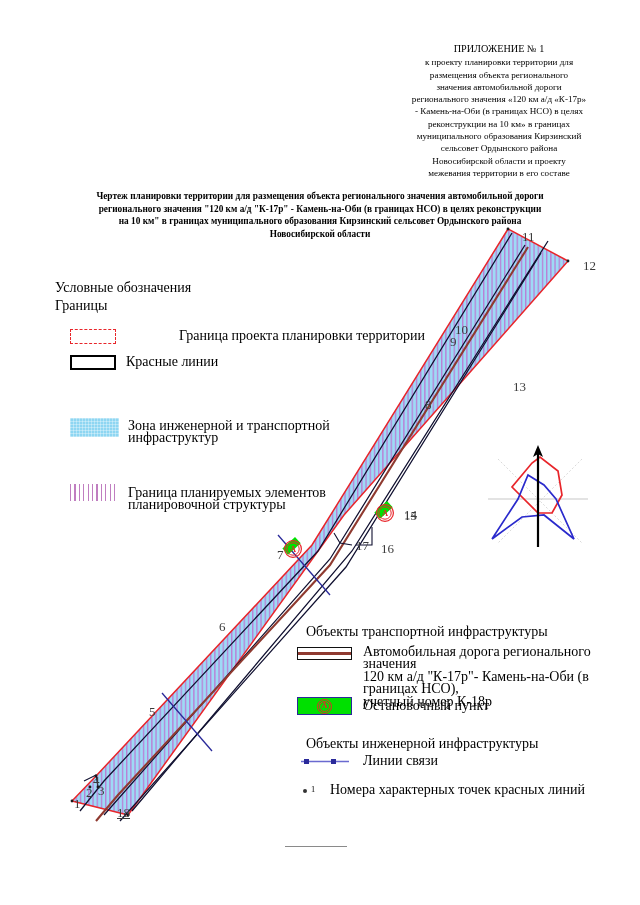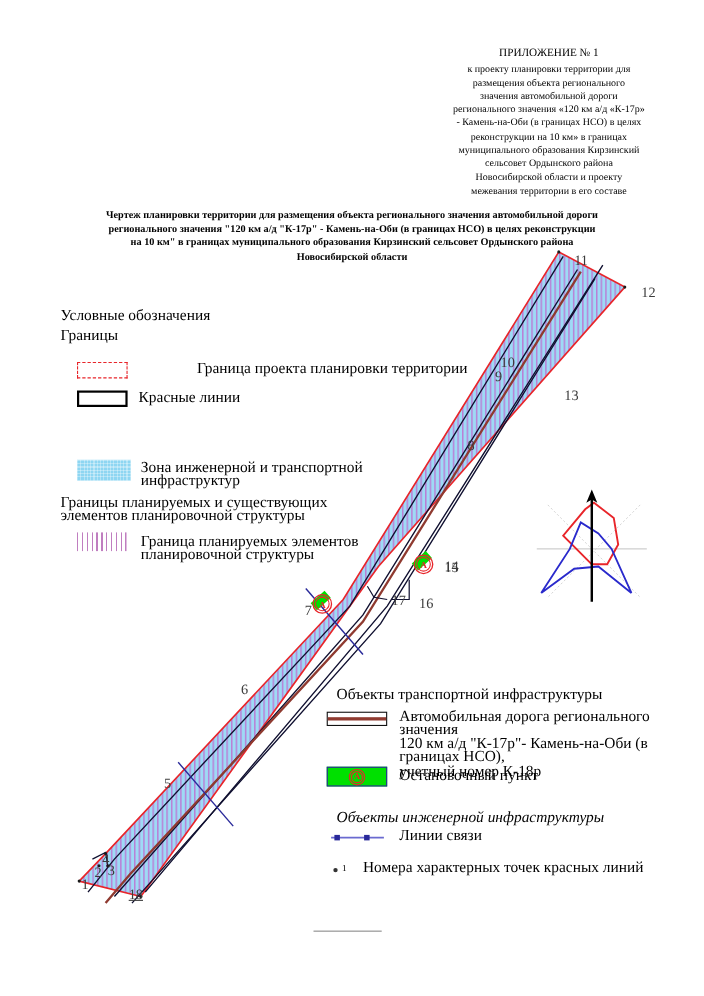--- a/index.html
+++ b/index.html
@@ -154,21 +154,21 @@
   .bus-badge .bus-letter {
     position: relative;
     font-size: 8px;
     font-weight: bold;
     color: #e8252a;
     font-family: "Liberation Serif", serif;
     line-height: 1;
   }
   #label-busstop { left: 363px; top: 700px; }
 
-  #legend-engineering-heading { left: 306px; top: 738px; font-style: italic; }
+  #legend-engineering-heading { left: 306px; top: 738px; }
 
   #swatch-commline {
     left: 300px; top: 757px;
     width: 50px; height: 9px;
   }
   #label-commline { left: 363px; top: 755px; text-align: right; }
 
   
   #swatch-point {
     left: 303px; top: 789px;
@@ -308,21 +308,21 @@
     <div class="pt-label" style="left:98px;  top:784px;">3</div>
     <div class="pt-label" style="left:93px;  top:774px;">4</div>
     <div class="pt-label" style="left:149px; top:705px;">5</div>
     <div class="pt-label" style="left:219px; top:620px;">6</div>
     <div class="pt-label" style="left:277px; top:548px;">7</div>
     <div class="pt-label" style="left:425px; top:398px;">8</div>
     <div class="pt-label" style="left:450px; top:335px;">9</div>
     <div class="pt-label" style="left:455px; top:323px;">10</div>
     <div class="pt-label" style="left:522px; top:230px;">11</div>
     <div class="pt-label" style="left:583px; top:259px;">12</div>
-    <div class="pt-label" style="left:513px; top:353px;">13</div>
+    <div class="pt-label" style="left:513px; top:380px;">13</div>
     <div class="pt-label" style="left:404px; top:493px;margin-top:15px;">14</div>
     <div class="pt-label" style="left:404px; top:509px;">15</div>
     <div class="pt-label" style="left:381px; top:542px;">16</div>
     <div class="pt-label" style="left:356px; top:539px;">17</div>
     <div class="pt-label" style="left:117px; top:806px;text-decoration:underline;">18</div>
   </div>
 
   <svg id="compass" viewBox="0 0 112 112">
     <g stroke="#b9b9b9" stroke-width="0.8">
       <line x1="6" y1="56" x2="106" y2="56"></line>
@@ -346,22 +346,20 @@
   <div id="label-project-boundary" class="legend-text">Граница проекта планировки территории</div>
 
   <div id="swatch-red-lines" class="swatch"></div>
   <div id="label-red-lines" class="legend-text">Красные линии</div>
 
 
   <div id="swatch-zone" class="swatch"></div>
   <div id="label-zone" class="legend-text">Зона инженерной и транспортной
 инфраструктур</div>
 
-  <div id="legend-planning-heading" class="legend-text">Границы планируемых и существующих
-элементов планировочной структуры</div>
 
   <div id="swatch-hatch" class="swatch"></div>
   <div id="label-hatch" class="legend-text">Граница планируемых элементов
 планировочной структуры</div>
 
   <div id="legend-transport-heading" class="legend-text">Объекты транспортной инфраструктуры</div>
 
   <div id="swatch-road" class="swatch">
     <div class="road-stripe"></div>
   </div>

